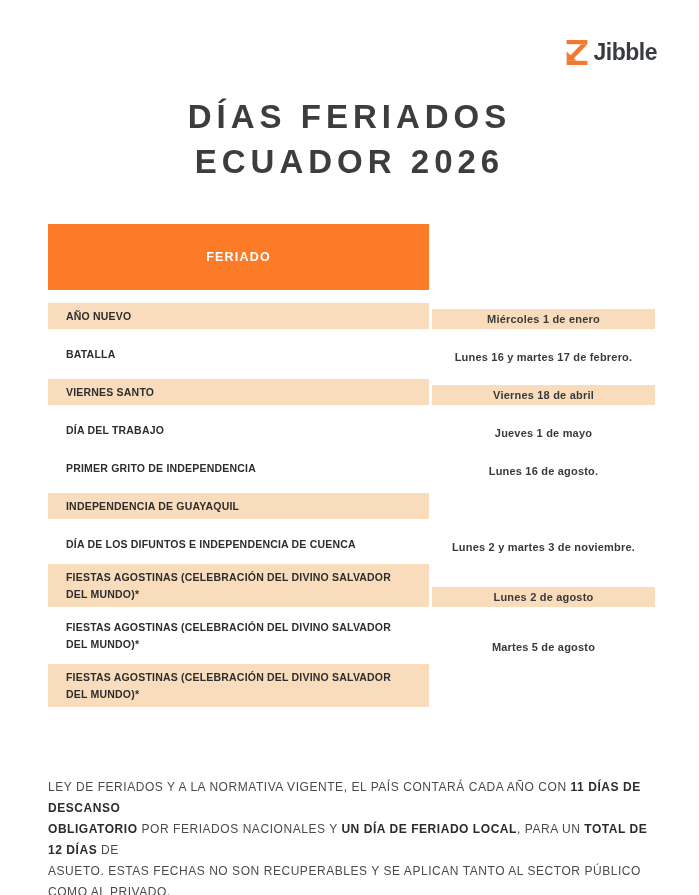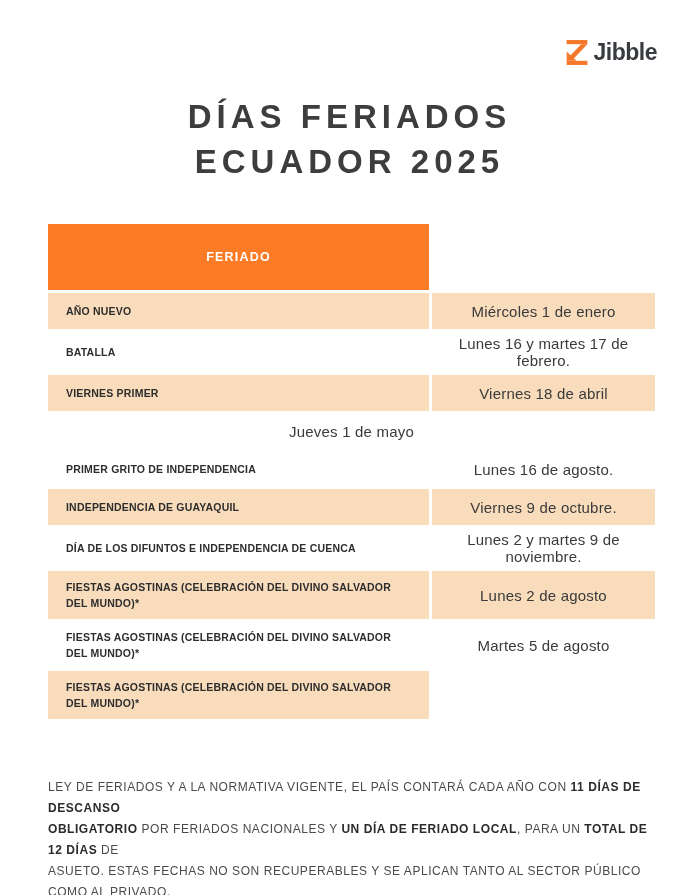--- a/index.html
+++ b/index.html
@@ -24,32 +24,32 @@
   
   .holiday-table { position:absolute; top:224px; left:48px; width:607px; }
   .thead { display:flex; gap:3px; margin-bottom:3px; }
   .th {
     background:#FB7B27; color:#ffffff; font-weight:bold; font-size:12.5px;
     letter-spacing:1.2px; height:66px; display:flex; align-items:center; justify-content:center;
   }
   .th-feriado { width:381px; }
   .th-fecha { flex:1; }
 
-  .tbody .row { display:flex; gap:3px; margin-bottom:2px; min-height:36px; }
+  .tbody .row { display:flex; gap:3px; margin-bottom:2px; min-height:36px;align-items:flex-end; }
   .tbody .row:nth-child(n+8) { min-height:48px; }
   .row .cell { background:#ffffff; }
   .row.shaded .cell { background:#F8DCBC; }
   .cell-name {
     width:381px; display:flex; align-items:center; text-align:left;
     padding:5px 14px 5px 18px; font-size:10.5px; font-weight:bold;
     letter-spacing:0.2px; color:#2d2d2d; line-height:1.55;
   }
   .cell-date {
     flex:1; display:flex; align-items:center; justify-content:center; text-align:center;
-    padding:4px 0; font-size:15px; color:#3a3a3a; letter-spacing:0.2px;
+    padding:4px 0; font-size:11px; color:#3a3a3a; letter-spacing:0.2px;font-weight:bold;
   }
 
   
   .footer-note {
     position:absolute; top:777px; left:48px; width:614px;
     font-size:12px; letter-spacing:0.55px; line-height:1.75; color:#4a4a4a;
   }
   .footer-note b { color:#2b2b2b; }
 </style>
 </head>
@@ -64,54 +64,54 @@
         <polygon points="21,5 15,5 1,19.8 7,19.8"></polygon>
         <polygon points="1,21 1,12 10.5,21"></polygon>
         <rect x="1" y="21" width="20" height="4"></rect>
       </svg>
     </span>
     <span class="brand-text">Jibble</span>
   </div>
 
   <div class="title">
     <div>DÍAS FERIADOS</div>
-    <div>ECUADOR 2025</div>
+    <div>ECUADOR 2026</div>
   </div>
 
   <div class="holiday-table">
     <div class="thead">
       <div class="th th-feriado">FERIADO</div>
     </div>
     <div class="tbody" id="tbody">
         <div class="row shaded">
           <div class="cell cell-name">AÑO NUEVO</div>
           <div class="cell cell-date">Miércoles 1 de enero</div>
         </div>
         <div class="row">
           <div class="cell cell-name">BATALLA</div>
           <div class="cell cell-date">Lunes 16 y martes 17 de febrero.</div>
         </div>
         <div class="row shaded">
-          <div class="cell cell-name">VIERNES PRIMER</div>
+          <div class="cell cell-name">VIERNES SANTO</div>
           <div class="cell cell-date">Viernes 18 de abril</div>
         </div>
         <div class="row">
+          <div class="cell cell-name">DÍA DEL TRABAJO</div>
           <div class="cell cell-date">Jueves 1 de mayo</div>
         </div>
         <div class="row">
           <div class="cell cell-name">PRIMER GRITO DE INDEPENDENCIA</div>
           <div class="cell cell-date">Lunes 16 de agosto.</div>
         </div>
         <div class="row shaded">
           <div class="cell cell-name">INDEPENDENCIA DE GUAYAQUIL</div>
-          <div class="cell cell-date">Viernes 9 de octubre.</div>
         </div>
         <div class="row">
           <div class="cell cell-name">DÍA DE LOS DIFUNTOS E INDEPENDENCIA DE CUENCA</div>
-          <div class="cell cell-date">Lunes 2 y martes 9 de noviembre.</div>
+          <div class="cell cell-date">Lunes 2 y martes 3 de noviembre.</div>
         </div>
         <div class="row shaded">
           <div class="cell cell-name">FIESTAS AGOSTINAS (CELEBRACIÓN DEL DIVINO SALVADOR DEL MUNDO)*</div>
           <div class="cell cell-date">Lunes 2 de agosto</div>
         </div>
         <div class="row">
           <div class="cell cell-name">FIESTAS AGOSTINAS (CELEBRACIÓN DEL DIVINO SALVADOR DEL MUNDO)*</div>
           <div class="cell cell-date">Martes 5 de agosto</div>
         </div>
         <div class="row shaded">

